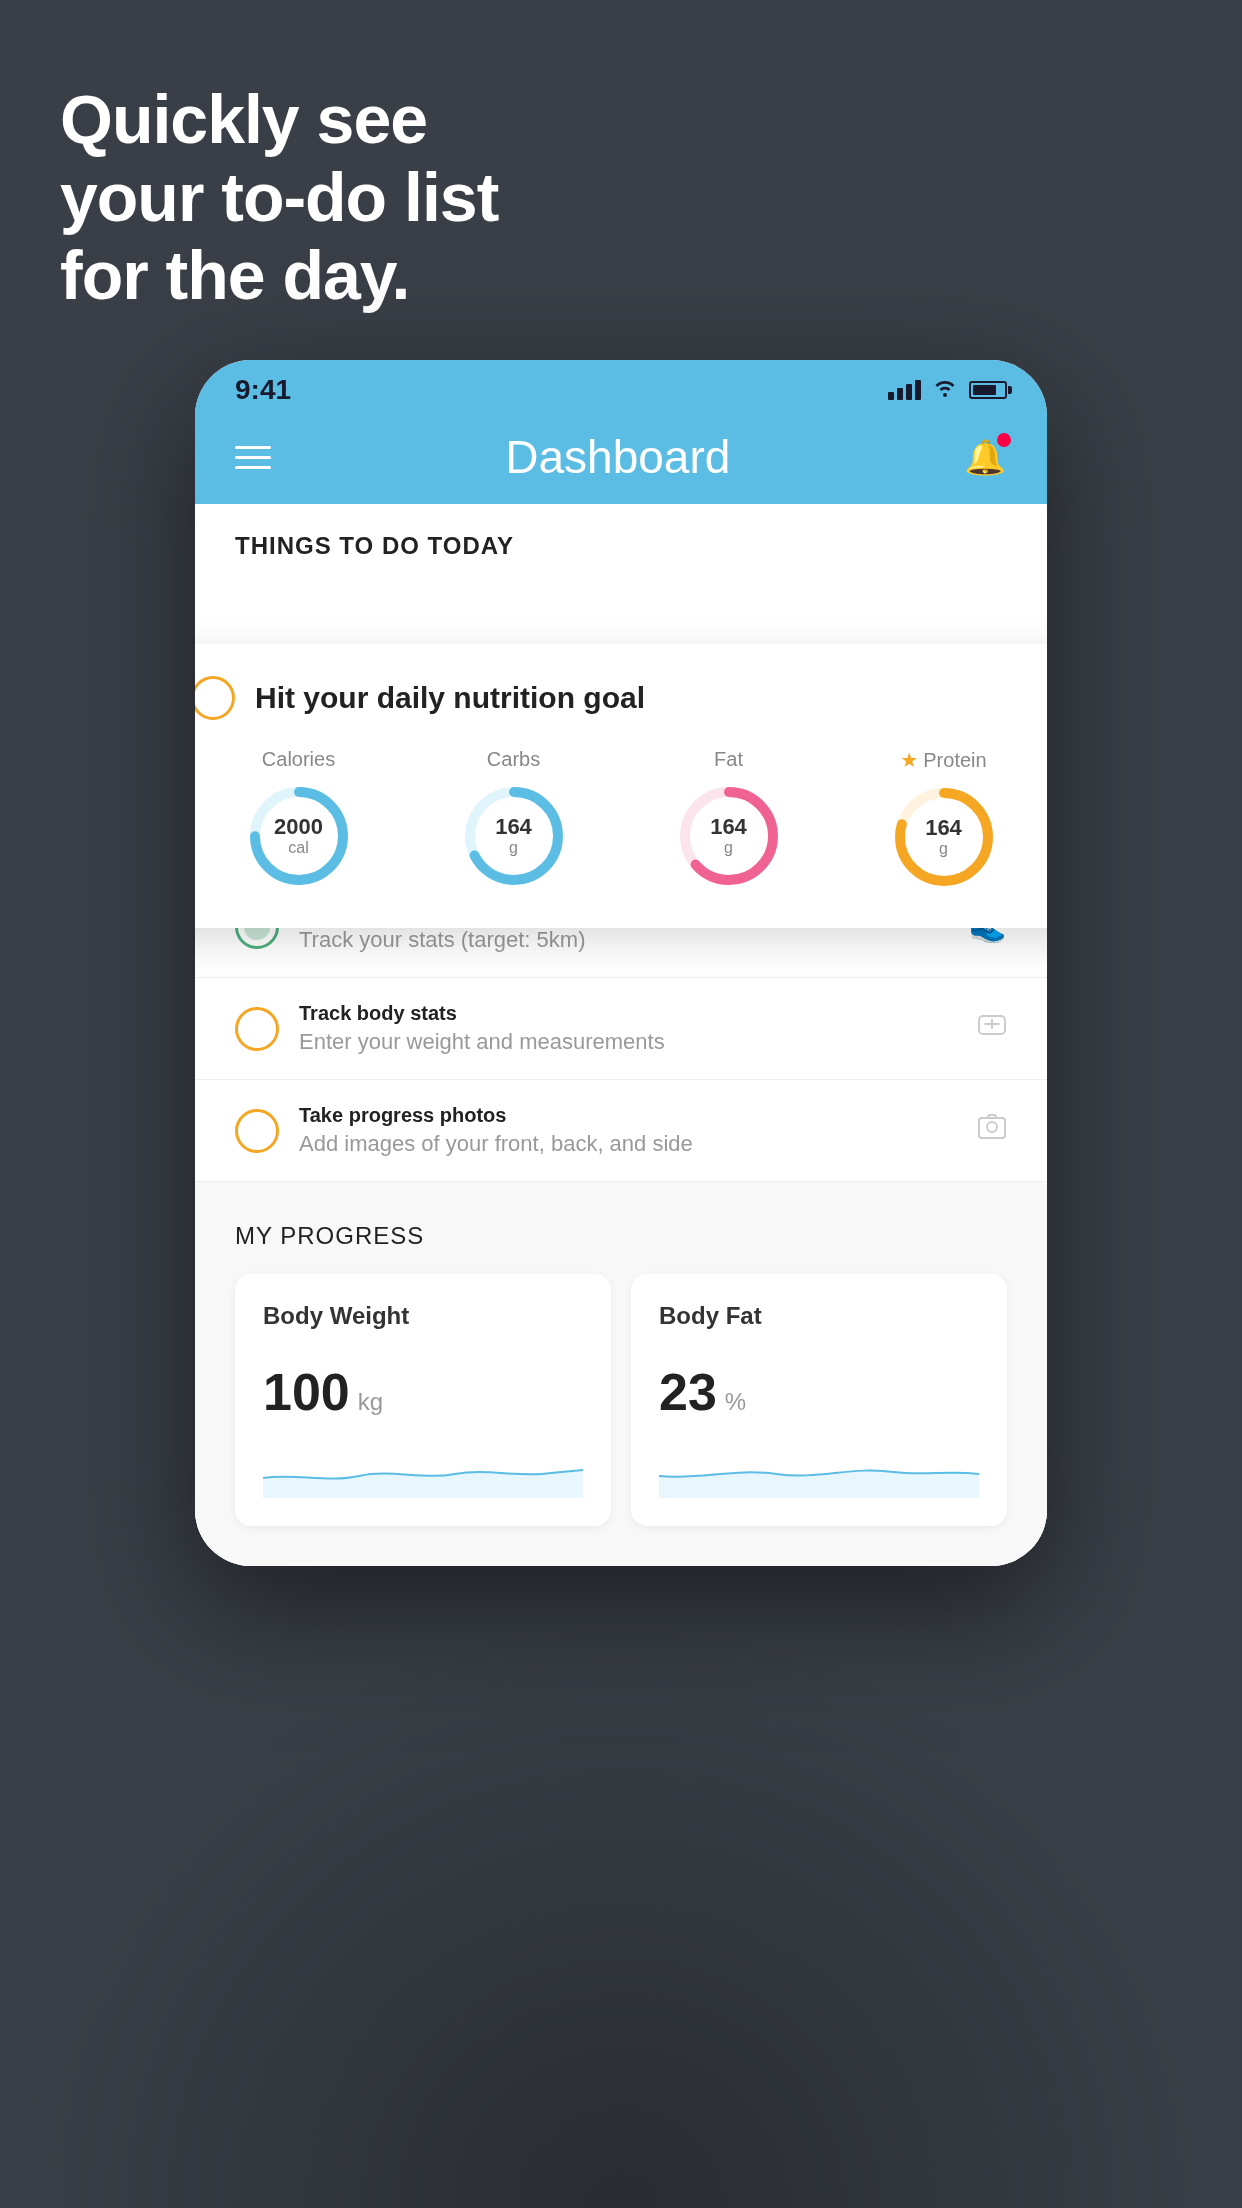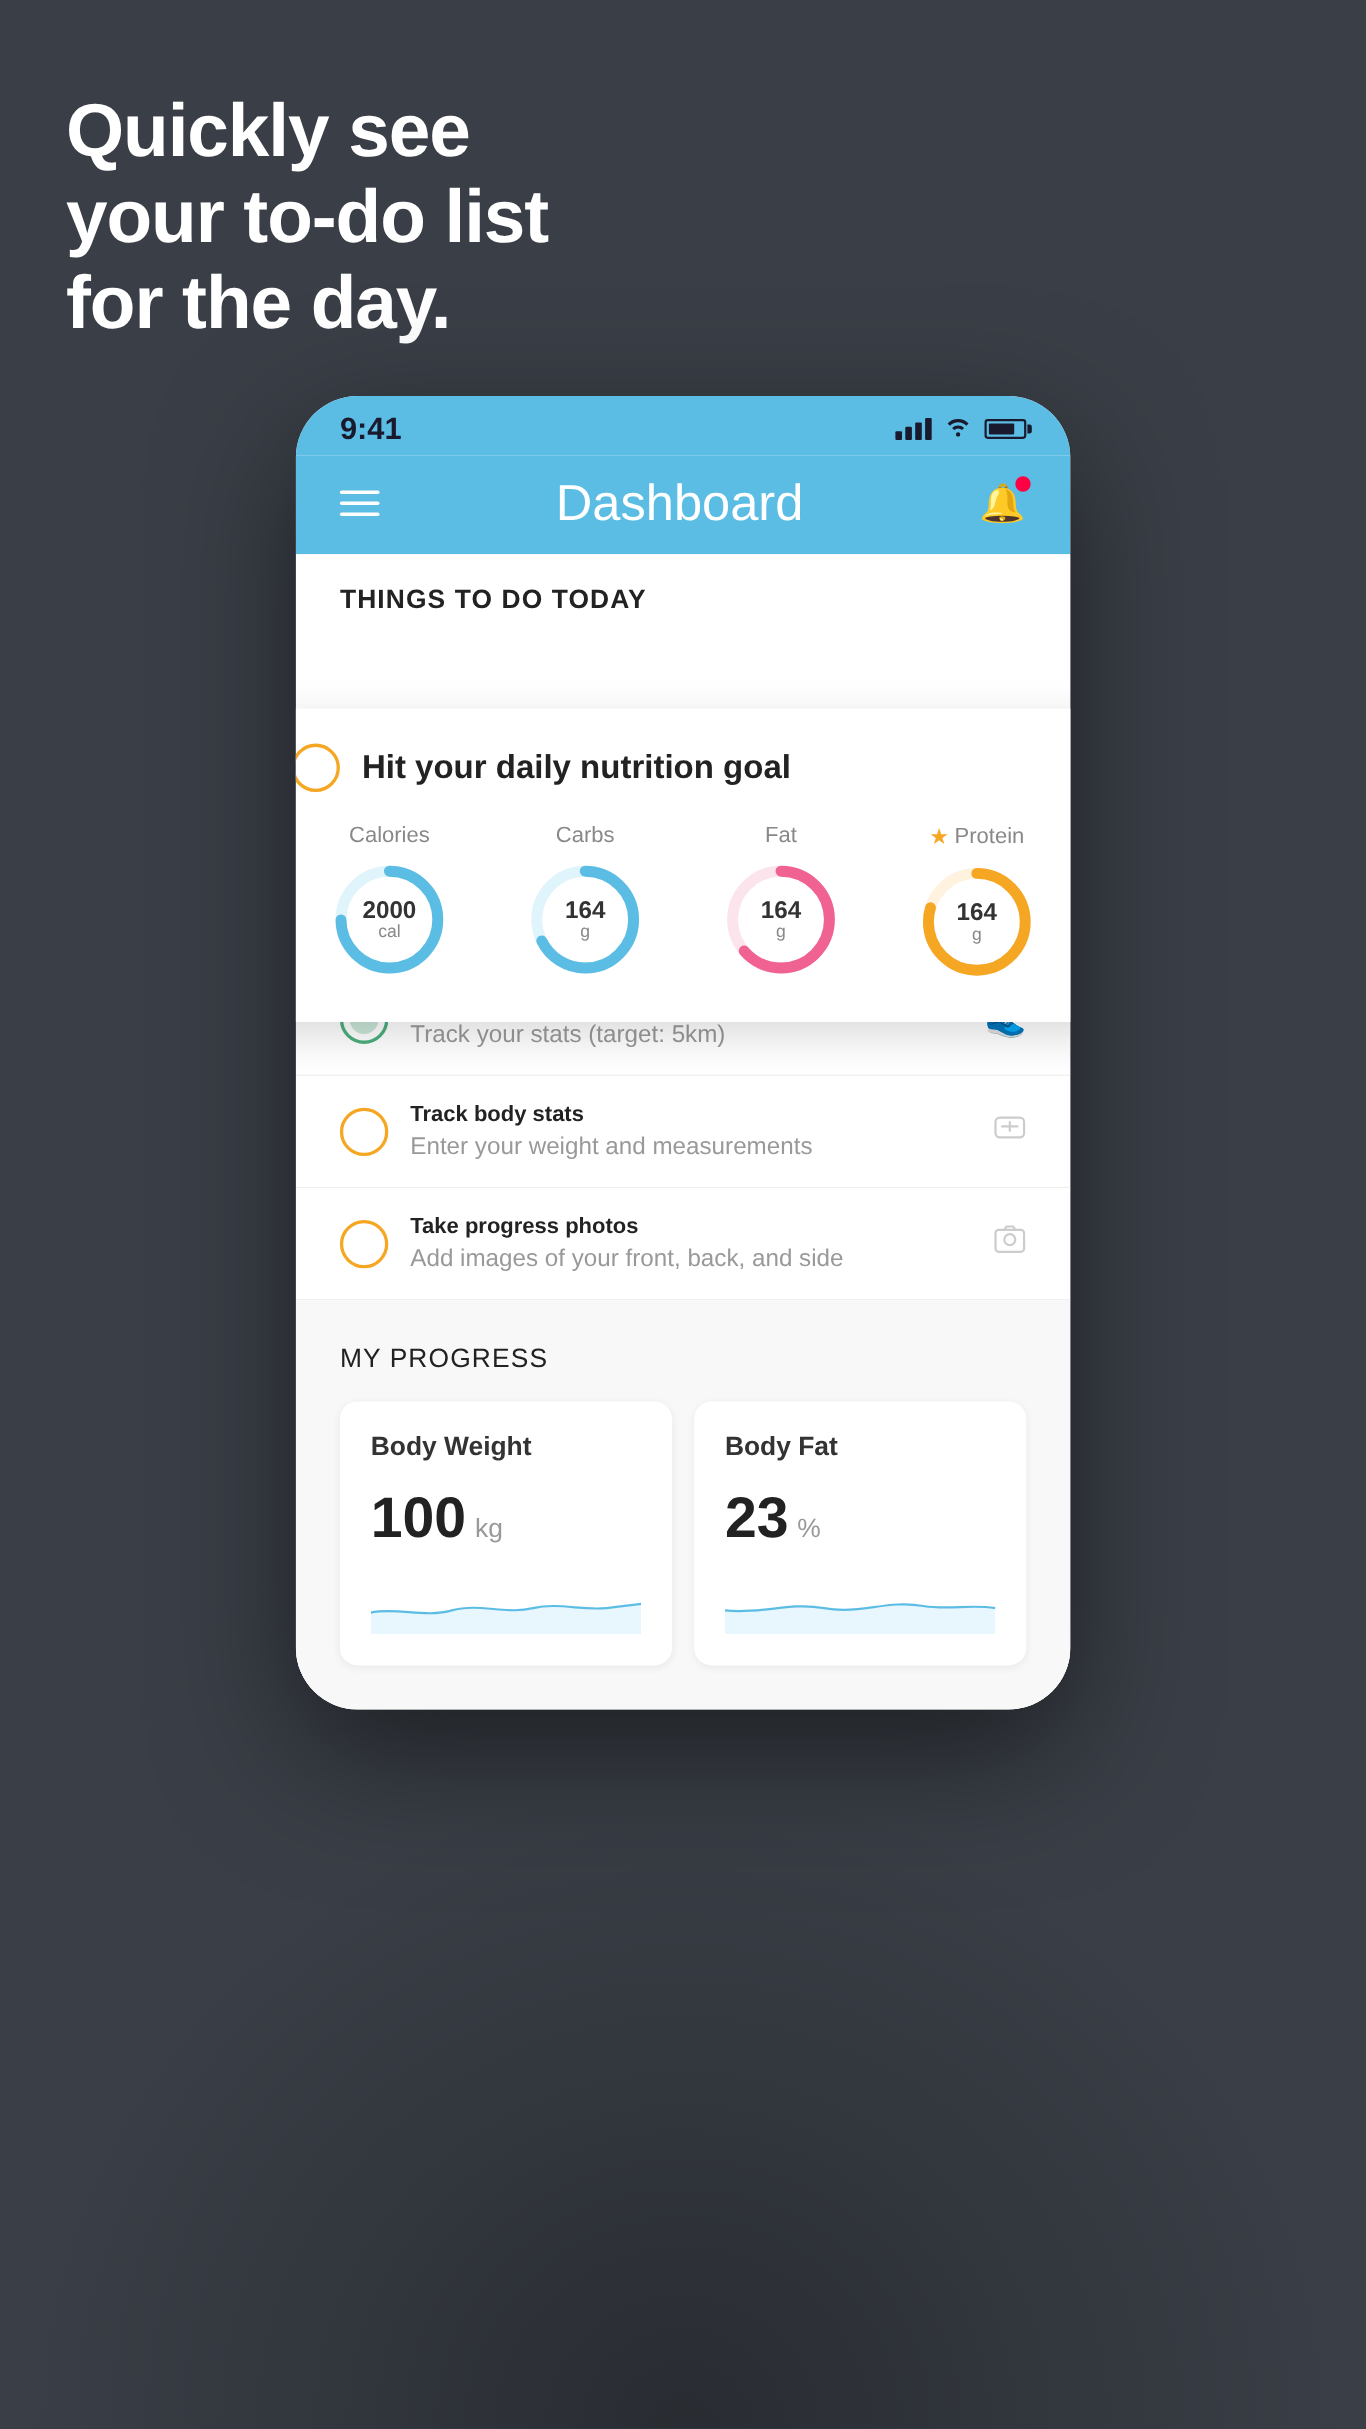--- a/index.html
+++ b/index.html
@@ -33,21 +33,21 @@
       line-height: 1.15;
       letter-spacing: -1px;
     }
 
     
     .phone {
       position: absolute;
       top: 360px;
       left: 50%;
       transform: translateX(-50%);
-      width: 704px;
+      width: 852px;
       background: #f0f0f0;
       border-radius: 56px;
       overflow: hidden;
       box-shadow: 0 40px 120px rgba(0,0,0,0.5);
     }
 
     
     .status-bar {
       background: #5bbde4;
       padding: 14px 40px 8px;
@@ -339,20 +339,21 @@
     .progress-value {
       display: flex;
       align-items: baseline;
       gap: 8px;
       margin-bottom: 16px;
     }
     .progress-number {
       font-size: 52px;
       font-weight: 700;
       color: #222;
+      margin-top: 12px;
     }
     .progress-unit {
       font-size: 24px;
       color: #999;
     }
     .progress-chart {
       position: relative;
       height: 60px;
       overflow: hidden;
     }

